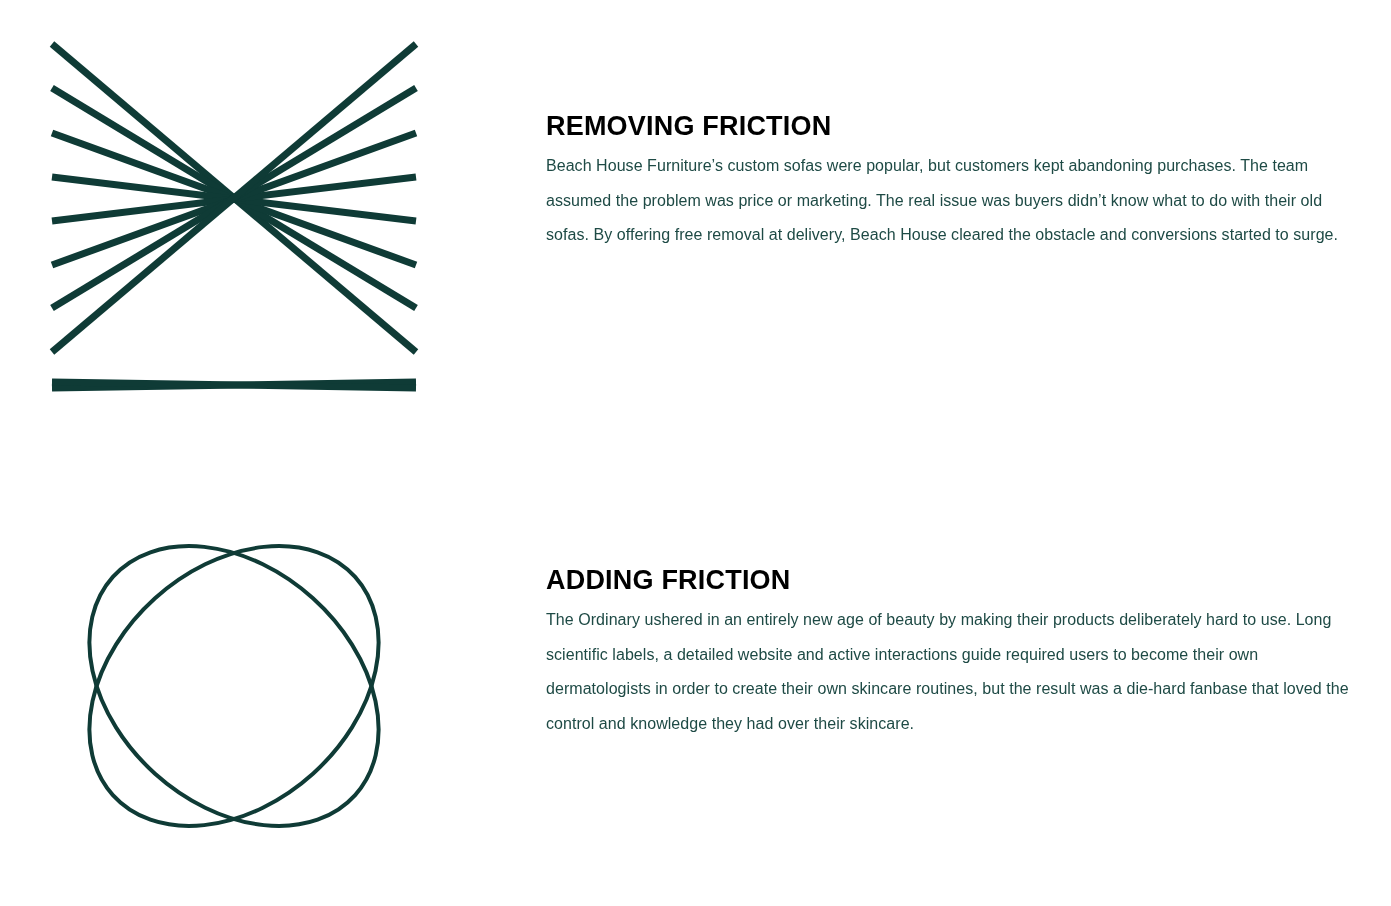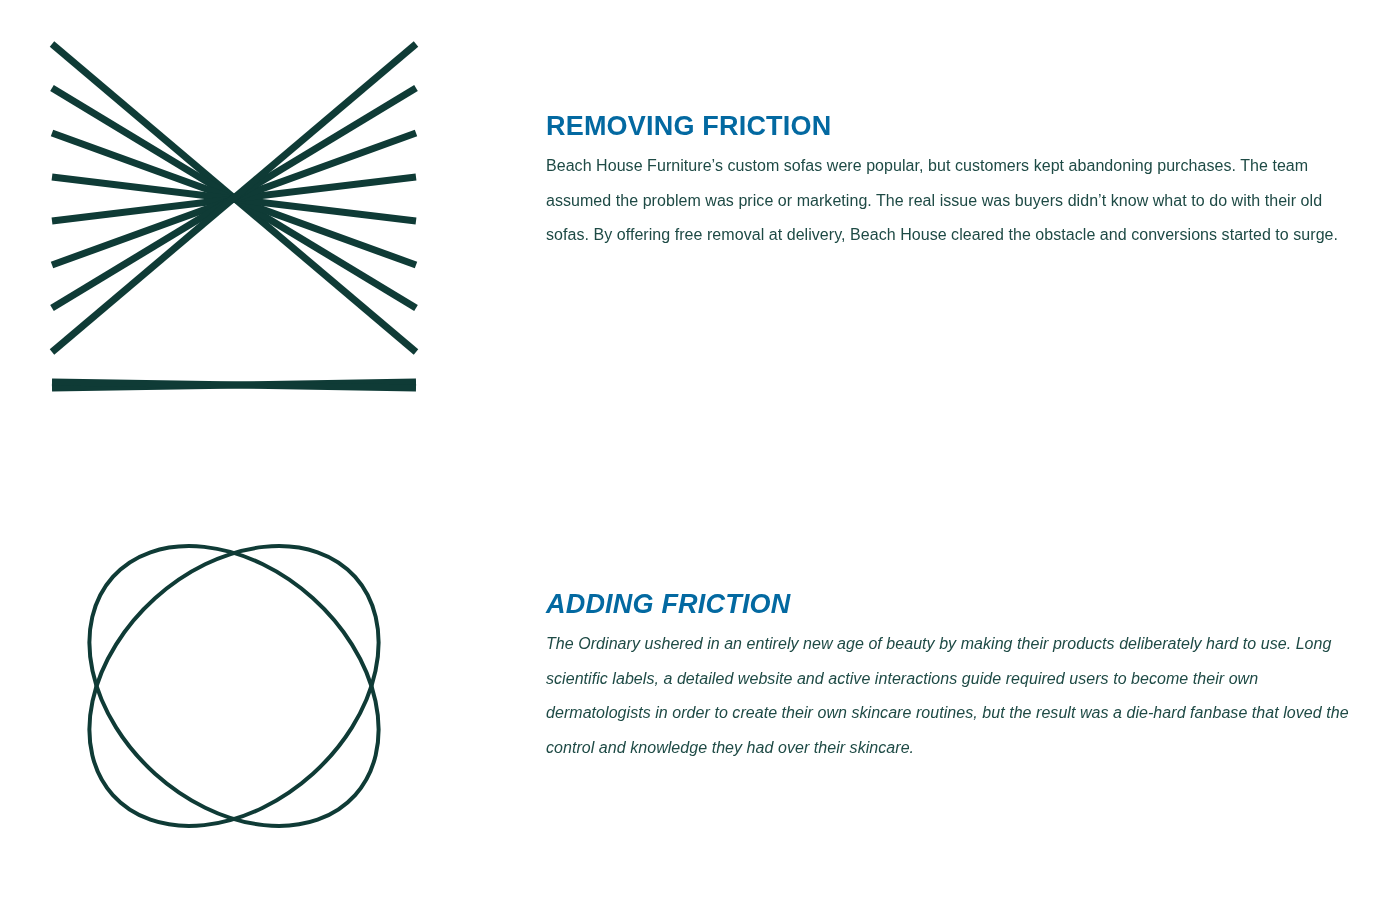--- a/index.html
+++ b/index.html
@@ -38,21 +38,21 @@
     position: absolute;
   }
 
   .heading {
     margin: 0 0 7px 0;
     font-family: "Liberation Sans", sans-serif;
     font-size: 27px;
     line-height: 32px;
     font-weight: bold;
     letter-spacing: 0.2px;
-    color: #0369a1;
+    color: #000000;
     text-transform: uppercase;
   }
   .paragraph {
     margin: 0;
     font-family: "Liberation Sans", sans-serif;
     font-size: 16px;
     line-height: 34.5px;
     font-weight: normal;
     color: #1e4a45;
     letter-spacing: 0.05px;
@@ -77,23 +77,22 @@
   #section-adding-friction {
     left: 0;
     top: 0;
   }
   #art-ellipses {
     left: 0;
     top: 0;
   }
   #body-adding-friction {
     left: 546px;
-    top: 588px;
+    top: 564px;
     width: 810px;
-    font-style: italic;
   }
 </style>
 </head>
 <body>
 
 <div class="page">
 
   <div class="section" id="section-removing-friction">
 
     <div class="section-art" id="art-crosshatch">

